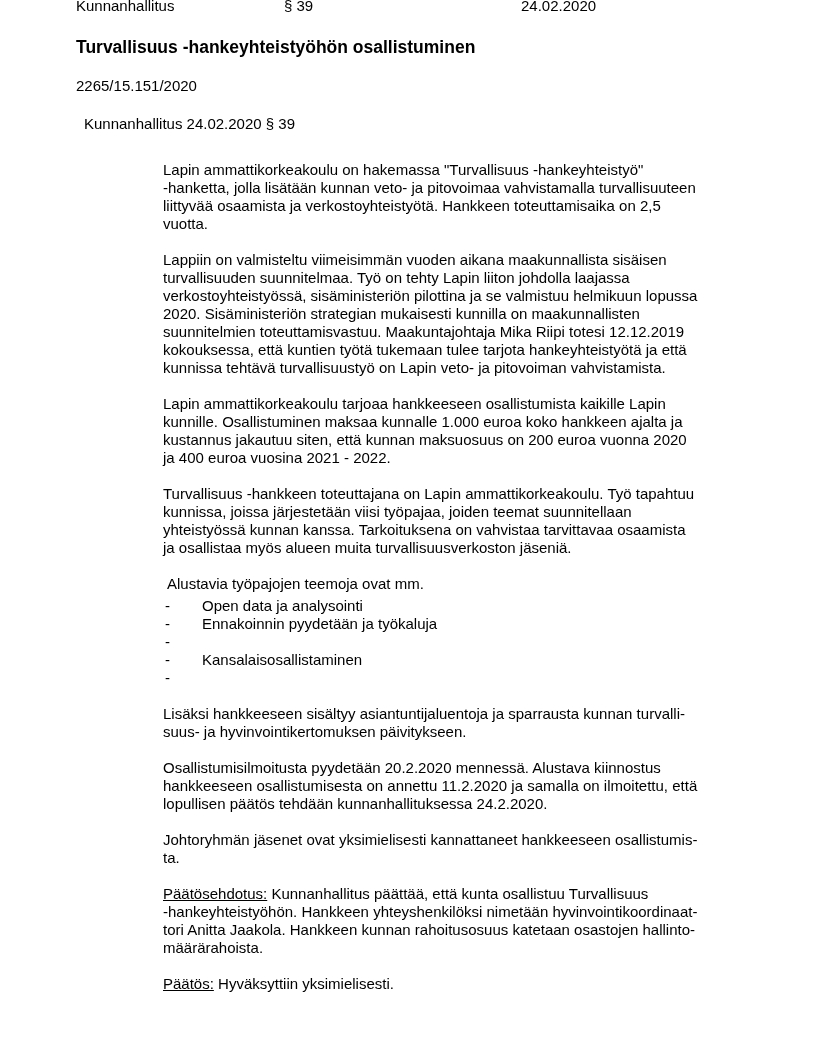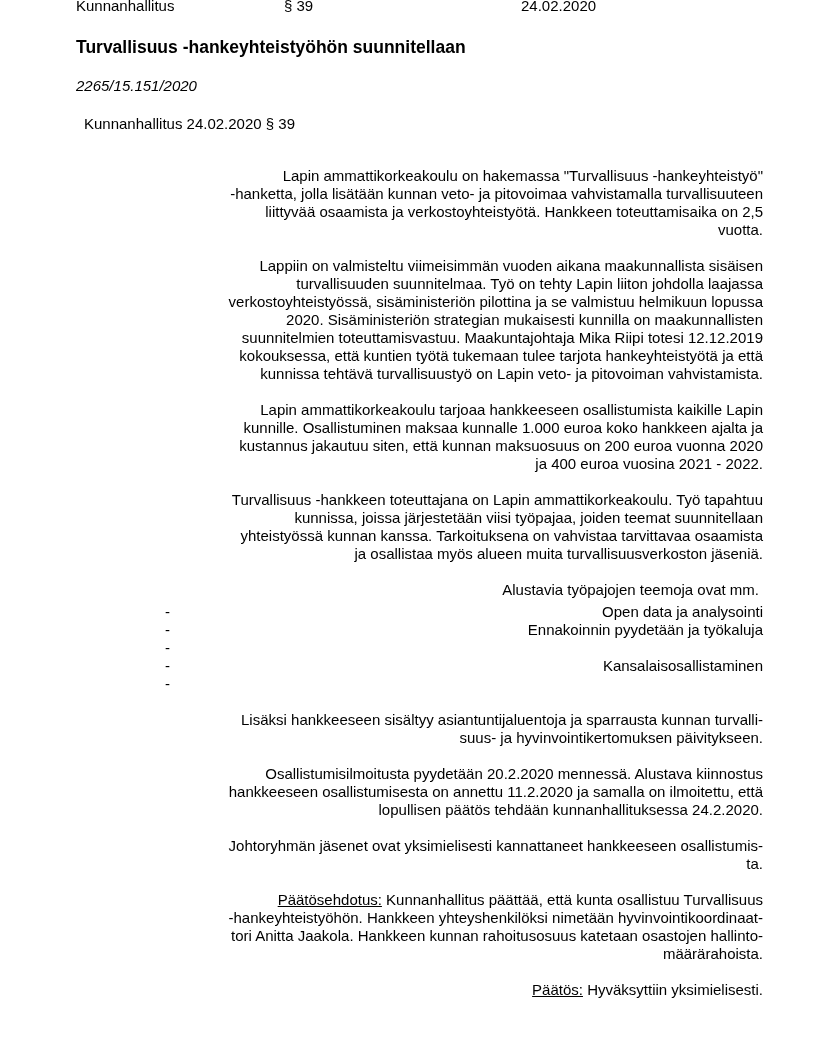--- a/index.html
+++ b/index.html
@@ -35,37 +35,35 @@
       left: 76px;
       font-size: 17.5px;
       font-weight: bold;
       white-space: nowrap;
     }
     .docnum {
       position: absolute;
       top: 77px;
       left: 76px;
       white-space: nowrap;
-      font-style: italic;
     }
     .meeting {
       position: absolute;
       top: 115px;
       left: 84px;
       white-space: nowrap;
     }
 
     .body {
       position: absolute;
-      top: 167px;
+      top: 161px;
       left: 163px;
       width: 600px;
       line-height: 18px;
       font-size: 15px;
-      text-align: right;
     }
     .para {
       margin: 0 0 18px 0;
       white-space: pre-line;
     }
     .list-intro { margin: 4px; }
     .themes {
       margin: 0 0 18px 0;
       padding: 0;
       list-style: none;
@@ -88,21 +86,21 @@
   </style>
 </head>
 <body>
 
 <div class="header-row">
   <span class="h-org">Kunnanhallitus</span>
   <span class="h-sec">§ 39</span>
   <span class="h-date">24.02.2020</span>
 </div>
 
-<div class="title">Turvallisuus -hankeyhteistyöhön suunnitellaan</div>
+<div class="title">Turvallisuus -hankeyhteistyöhön osallistuminen</div>
 <div class="docnum">2265/15.151/2020</div>
 <div class="meeting">Kunnanhallitus 24.02.2020 § 39</div>
 
 <div class="body">
   <p class="para">Lapin ammattikorkeakoulu on hakemassa "Turvallisuus -hankeyhteistyö"
 -hanketta, jolla lisätään kunnan veto- ja pitovoimaa vahvistamalla turvallisuuteen
 liittyvää osaamista ja verkostoyhteistyötä. Hankkeen toteuttamisaika on 2,5
 vuotta.</p>
   <p class="para">Lappiin on valmisteltu viimeisimmän vuoden aikana maakunnallista sisäisen
 turvallisuuden suunnitelmaa. Työ on tehty Lapin liiton johdolla laajassa

